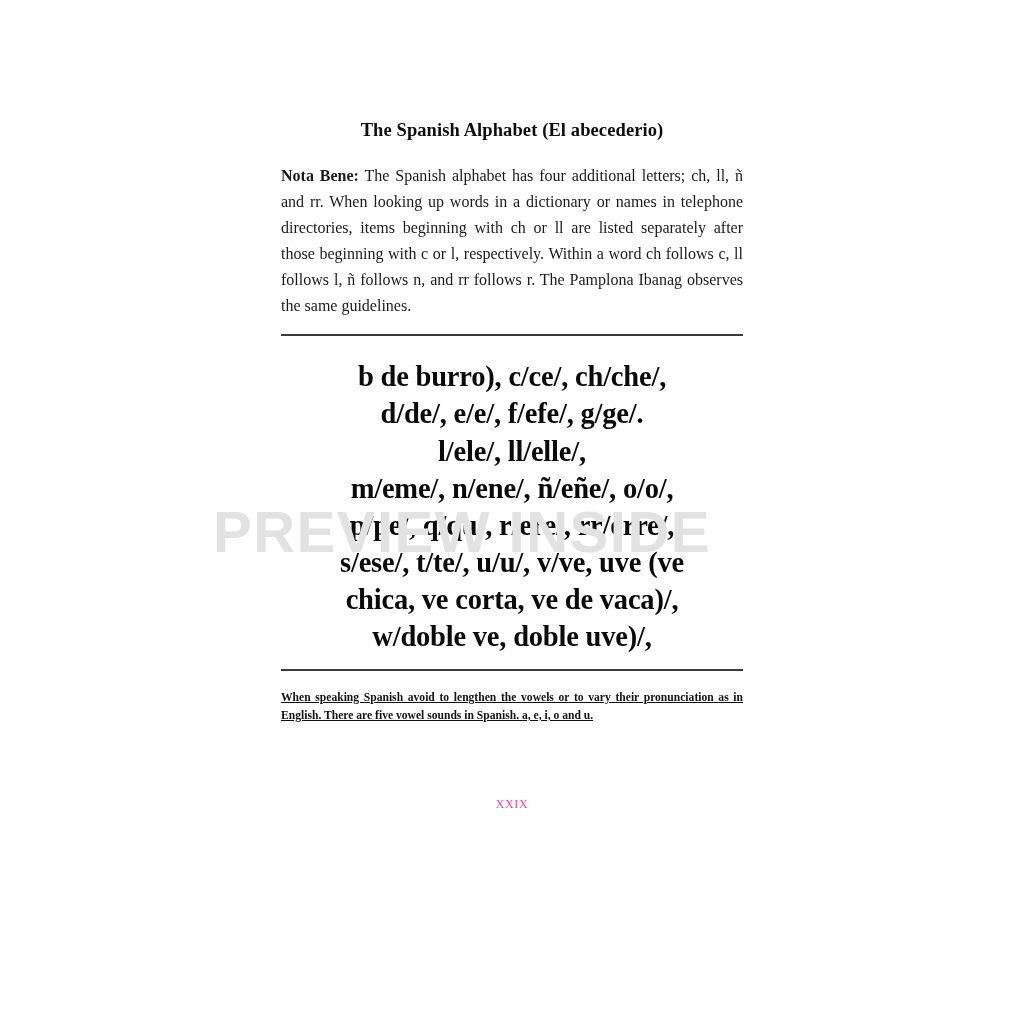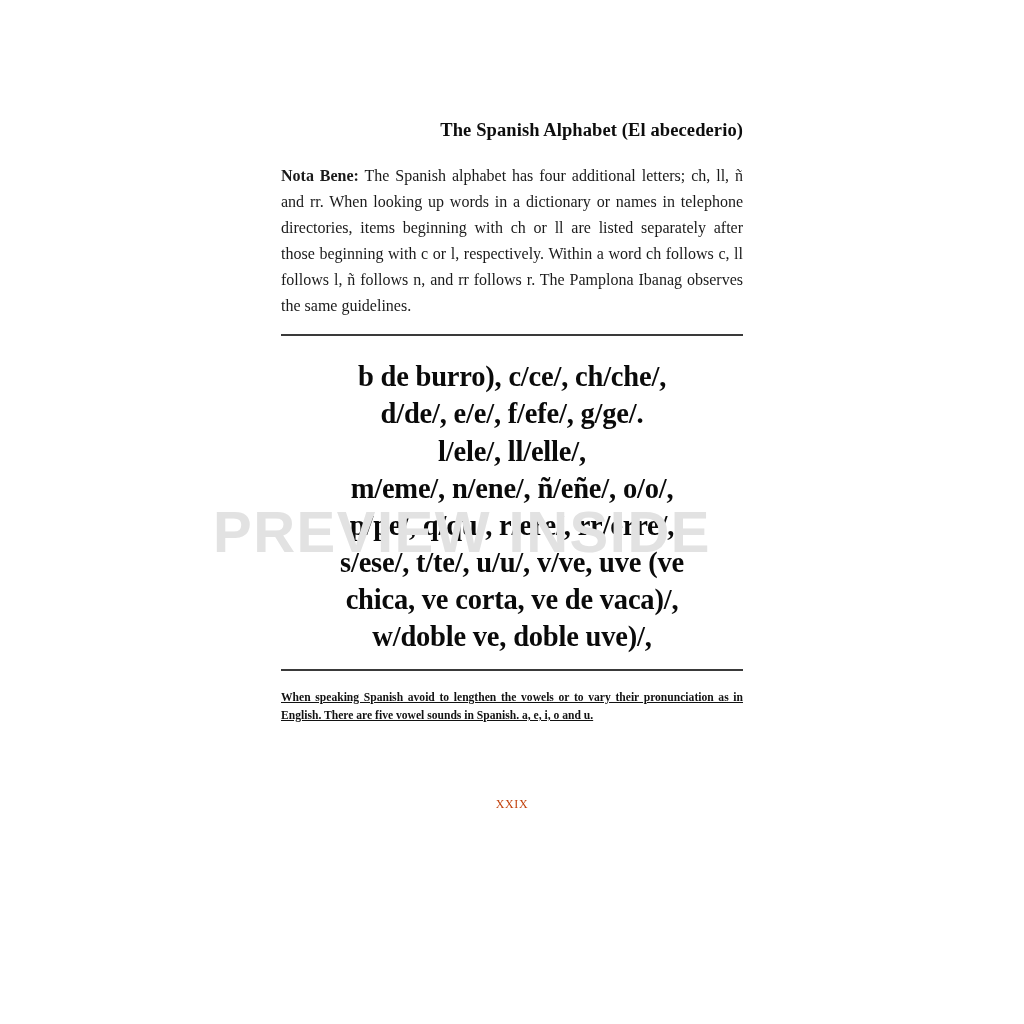--- a/index.html
+++ b/index.html
@@ -23,21 +23,21 @@
     height: 1024px;
     background: #ffffff;
   }
   .content {
     position: absolute;
     left: 281px;
     top: 120px;
     width: 462px;
   }
   .doc-title {
-    text-align: right;
+    text-align: center;
     font-weight: bold;
     font-size: 18.5px;
     letter-spacing: 0.1px;
     margin: 0 0 22px 0;
     color: #0d0d0d;
   }
   .nota {
     font-size: 16px;
     line-height: 1.62;
     text-align: justify;
@@ -75,21 +75,21 @@
     text-align: justify;
     color: #121212;
     margin: 0;
     text-decoration: underline;
   }
   .folio {
     text-align: center;
     font-size: 12px;
     letter-spacing: 0.6px;
     margin-top: 72px;
-    color: #c2410c;
+    color: #ec4899;
   }
 
   .watermark {
     position: absolute;
     left: 0;
     top: 498px;
     width: 924px;
     text-align: center;
     font-family: "Liberation Sans", sans-serif;
     font-weight: bold;

